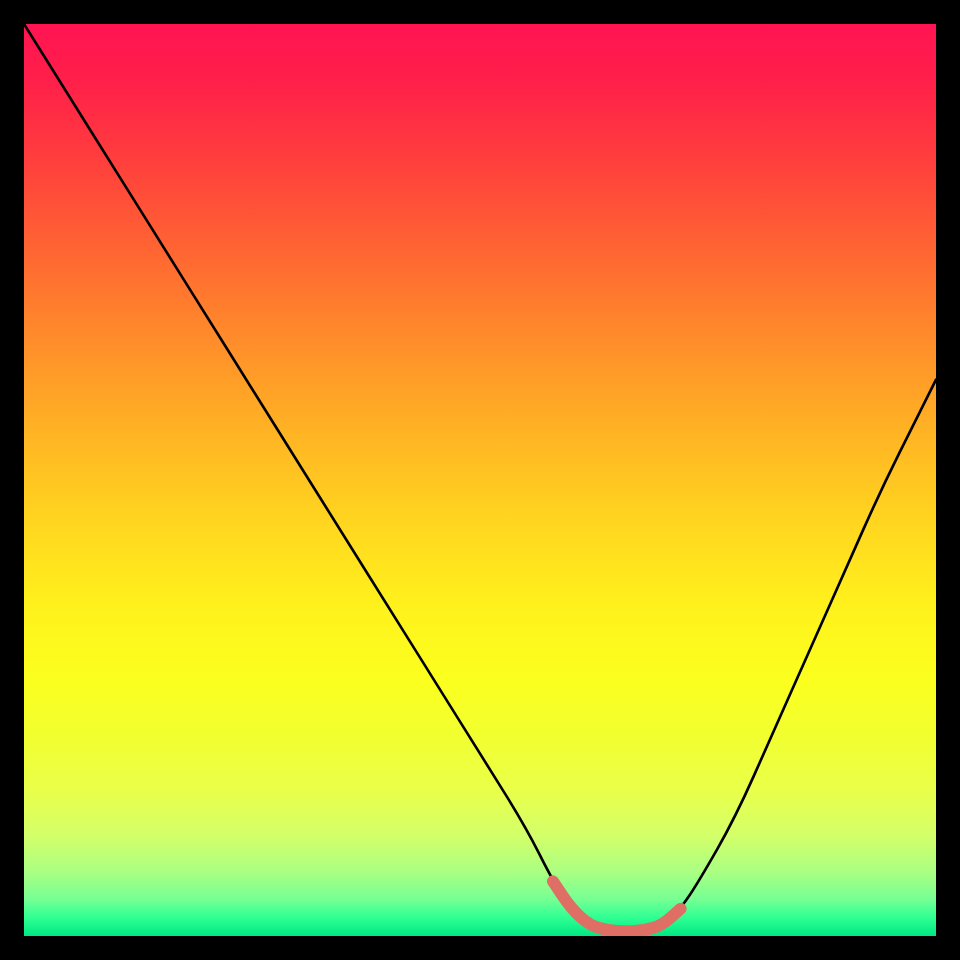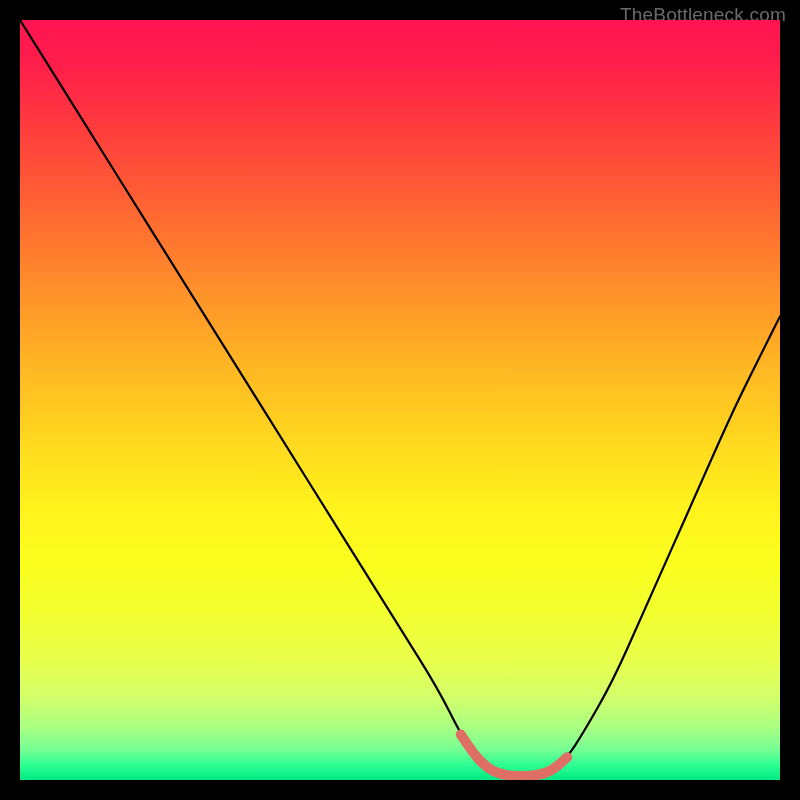--- a/index.html
+++ b/index.html
@@ -68,21 +68,20 @@
     letter-spacing: 0.2px;
     font-weight: 400;
     user-select: none;
   }
 </style>
 </head>
 <body>
 
 <div class="frame">
 
-  <div class="watermark">TheBottleneck.com</div>
 
   <div class="plot-area">
     <div class="gradient-bg"></div>
     <svg class="curve-svg" viewBox="0 0 760 760" preserveAspectRatio="none">
       <path id="main-curve" fill="none" stroke="#000" stroke-width="2.2" stroke-linecap="round" stroke-linejoin="round" d="M 0 0 Q 0 0 19 30.399999999999977 Q 38 60.799999999999955 57 91.19999999999999 Q 76 121.60000000000002 95 152 Q 114 182.39999999999998 133 212.79999999999995 Q 152 243.19999999999993 171 273.59999999999997 Q 190 304 209 334.4 Q 228 364.8 247 395.20000000000005 Q 266 425.6 285 456 Q 304 486.40000000000003 323 516.8000000000001 Q 342 547.2 361 577.6 Q 380 608 399 638.4 Q 418.00000000000006 668.8 429.4 691.5999999999999 Q 440.79999999999995 714.4 448.4 725.8 Q 456 737.2 463.6 744.04 Q 471.2 750.88 478.8 753.1600000000001 Q 486.40000000000003 755.44 494 755.82 Q 501.6 756.2 509.20000000000005 755.82 Q 516.8000000000001 755.44 524.4000000000001 753.1600000000001 Q 532 750.88 539.5999999999999 744.04 Q 547.1999999999999 737.2 554.8 725.8 Q 562.4 714.4 577.6 687.8 Q 592.8000000000001 661.2 608 627 Q 623.1999999999999 592.8 638.4 558.5999999999999 Q 653.6 524.4 668.8 490.2 Q 684 456 699.2 421.8 Q 714.4 387.6 729.5999999999999 357.20000000000005 Q 744.8 326.8 752.4 311.6 L 760 296.40000000000003"></path>
       <path id="marker-curve" fill="none" stroke="#df6e64" stroke-width="10" stroke-linecap="round" stroke-linejoin="round" d="M 440.79999999999995 714.4 Q 440.79999999999995 714.4 448.4 725.8 Q 456 737.2 463.6 744.04 Q 471.2 750.88 478.8 753.1600000000001 Q 486.40000000000003 755.44 494 755.82 Q 501.6 756.2 509.20000000000005 755.82 Q 516.8000000000001 755.44 524.4000000000001 753.1600000000001 Q 532 750.88 539.5999999999999 744.04 L 547.1999999999999 737.2"></path>
     </svg>
   </div>
 </div>
 

